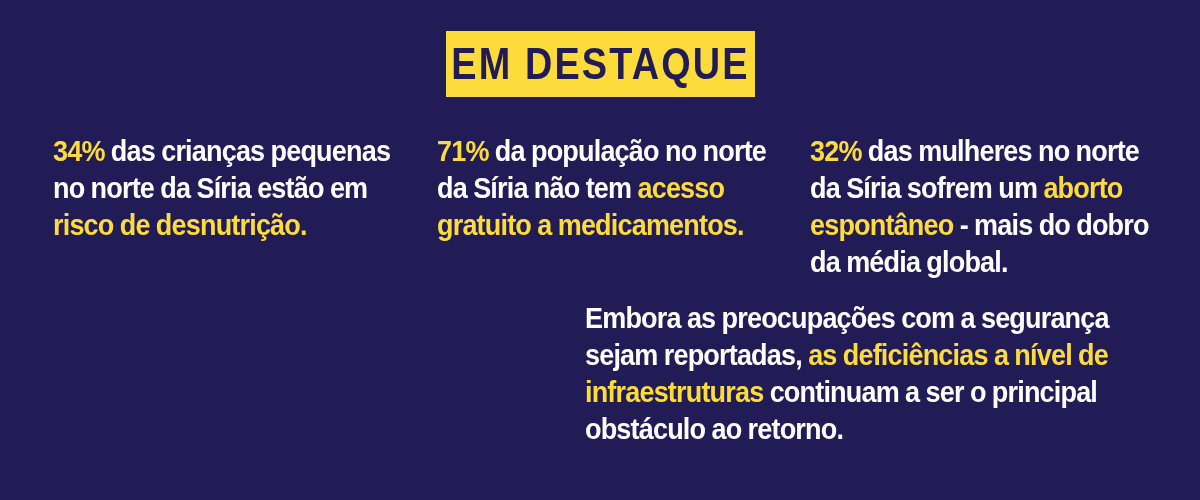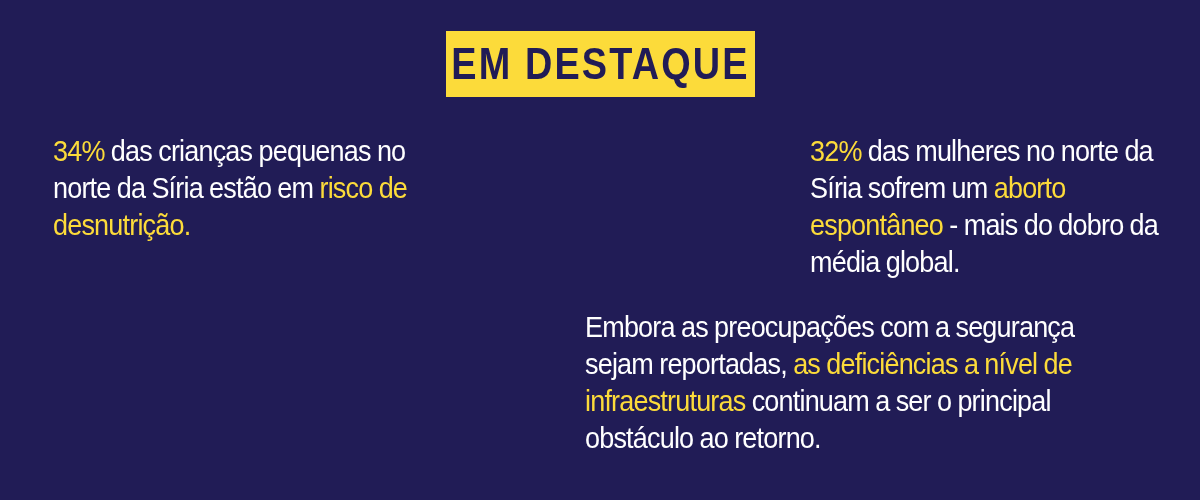--- a/index.html
+++ b/index.html
@@ -44,56 +44,59 @@
     transform-origin: center center;
     white-space: nowrap;
     font-family: "Liberation Sans", "DejaVu Sans", sans-serif;
   }
 
   
   .stat {
     position: absolute;
     color: #ffffff;
     font-size: 30px;
-    font-weight: 400;
+    font-weight: 700;
     line-height: 37px;
     letter-spacing: -0.9px;
     word-spacing: -0.5px;
   }
   .stat .hl { color: #fcdb3a; }
 
   
   .stat .inner {
     display: block;
     transform: scaleX(0.90);
     transform-origin: left top;
   }
 
   
   #col-1 { left: 53px;  top: 132px; width: 410px; }
   #col-2 { left: 437px; top: 132px; width: 390px; }
   #col-3 { left: 810px; top: 132px; width: 400px; }
 
   
   #block-1 { left: 53px;  top: 308px; width: 560px; }
-  #block-2 { left: 585px; top: 308px; width: 600px; }
+  #block-2 { left: 585px; top: 299px; width: 600px; }
 </style>
 </head>
 <body>
 
 <div id="infographic">
 
   <div class="banner">
     <span class="banner-text">EM DESTAQUE</span>
   </div>
 
   <div class="stat" id="col-1">
     <span class="inner"><span class="hl">34%</span><span> das crianças pequenas no norte da Síria estão em </span><span class="hl">risco de desnutrição.</span></span>
   </div>
 
+  <div class="stat" id="col-2">
+    <span class="inner"><span class="hl">71%</span><span> da população no norte da Síria não tem </span><span class="hl">acesso gratuito a medicamentos.</span></span>
+  </div>
 
   <div class="stat" id="col-3">
     <span class="inner"><span class="hl">32%</span><span> das mulheres no norte da Síria sofrem um </span><span class="hl">aborto espontâneo</span><span> - mais do dobro da média global.</span></span>
   </div>
 
 
   <div class="stat" id="block-2">
     <span class="inner"><span>Embora as preocupações com a segurança sejam reportadas, </span><span class="hl">as deficiências a nível de infraestruturas</span><span> continuam a ser o principal obstáculo ao retorno.</span></span>
   </div>
 

